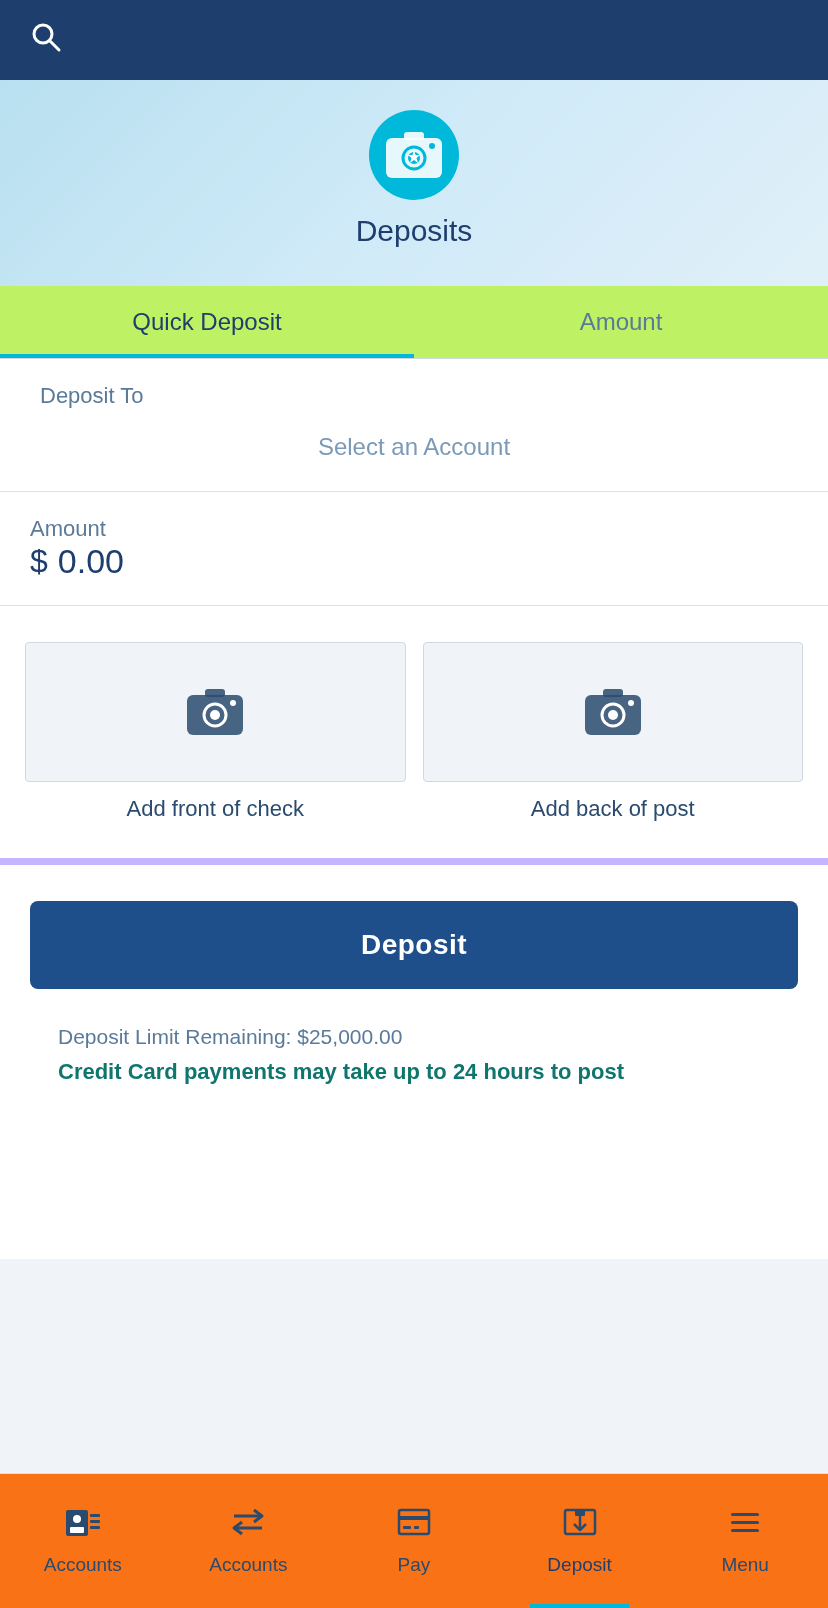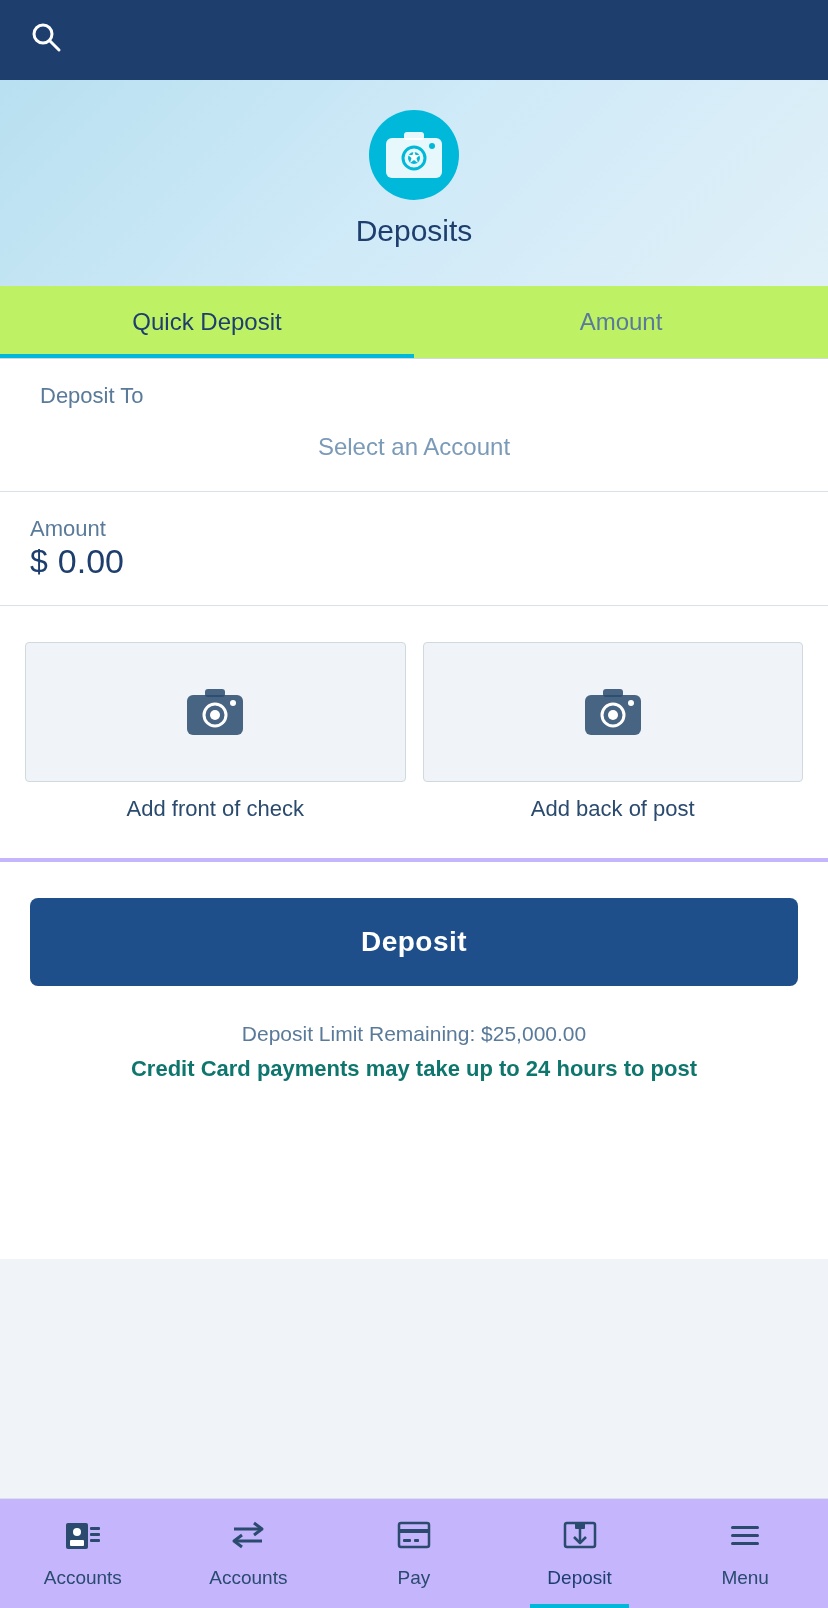--- a/index.html
+++ b/index.html
@@ -123,21 +123,21 @@
     .amount-dollar {
       font-size: 32px;
       color: #1e3f6e;
     }
 
     
     .check-photos {
       display: flex;
       gap: 17px;
       padding: 36px 25px;
-      border-bottom: 4px solid #c4b5fd;
+      border-bottom: 7px solid #c4b5fd;
     }
     .check-photo-item {
       flex: 1;
       display: flex;
       flex-direction: column;
       align-items: center;
       gap: 14px;
       cursor: pointer;
     }
     .check-photo-box {
@@ -173,44 +173,45 @@
       border: none;
       border-radius: 8px;
       font-size: 28px;
       font-weight: 600;
       cursor: pointer;
       letter-spacing: 0.5px;
     }
 
     
     .limit-info {
-      padding: 0 40px 30px;
-      text-align: center;
+      padding: 0 30px 30px;
+      text-align: left;
+      margin-left: 28px;
     }
     .limit-text {
       font-size: 21px;
       color: #5a7a9a;
       margin-bottom: 10px;
     }
     .limit-warning {
       font-size: 22px;
       color: #0f766e;
       font-weight: 700;
     }
 
     
     .bottom-nav {
       position: fixed;
       bottom: 0;
       left: 0;
       width: 828px;
-      background: #c4b5fd;
+      background: #f97316;
       border-top: 1px solid #d8e0e8;
       display: flex;
-      height: 110px;
+      height: 135px;
     }
     .nav-item {
       flex: 1;
       display: flex;
       flex-direction: column;
       align-items: center;
       justify-content: center;
       gap: 8px;
       cursor: pointer;
       position: relative;

